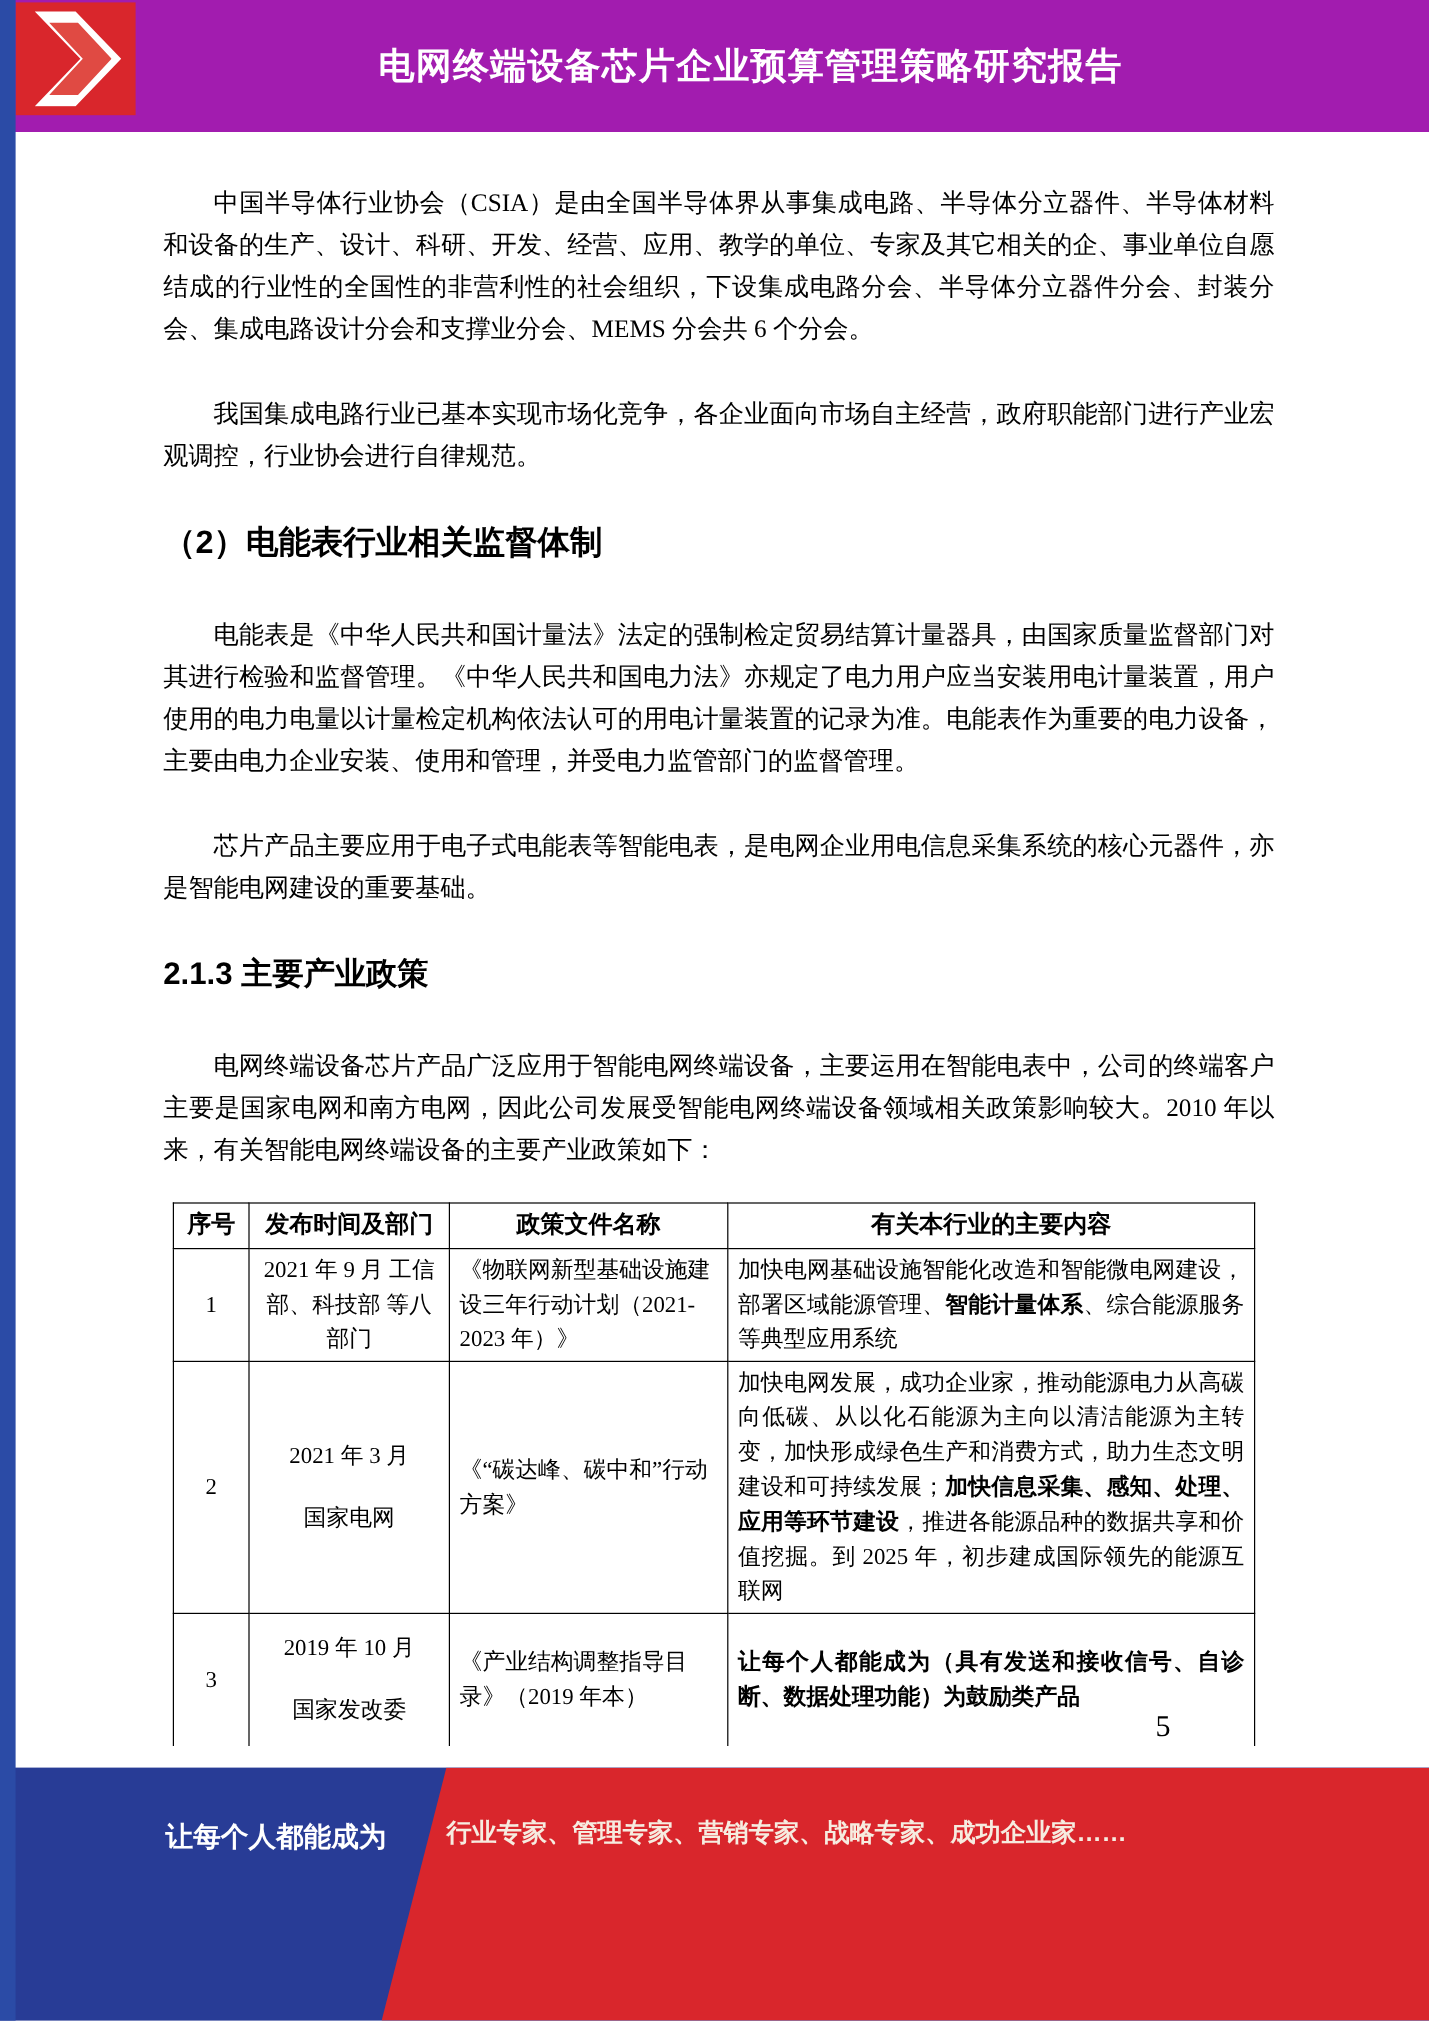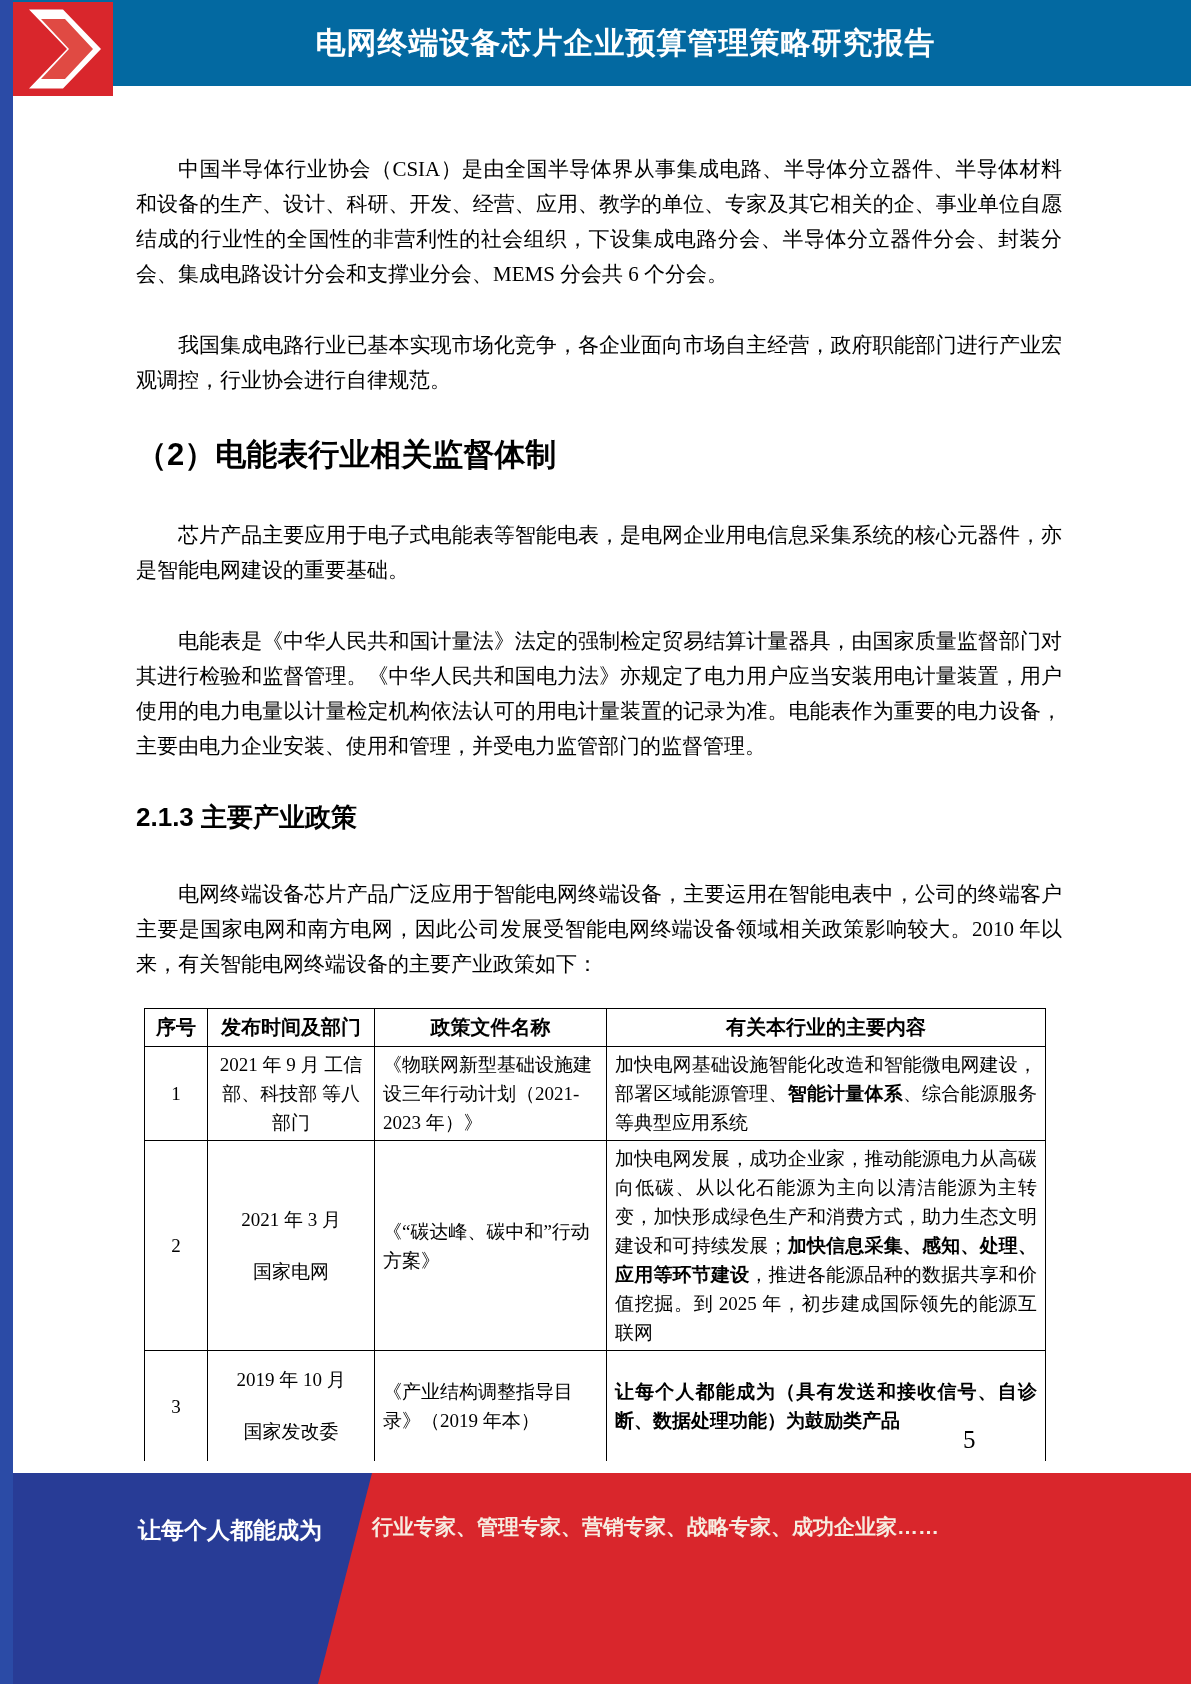--- a/index.html
+++ b/index.html
@@ -11,22 +11,22 @@
     color: #000;
     overflow: hidden;
   }
   
   .left-stripe {
     position: absolute; left: 0; top: 0; bottom: 0;
     width: 13px; background: #2b4ba6; z-index: 3;
   }
   
   .header {
-    position: absolute; top: 0; left: 0; right: 0; height: 86px;
-    background: #0369a1;
+    position: absolute; top: 0; left: 0; right: 0; height: 110px;
+    background: #a21caf;
     display: flex; align-items: center; justify-content: center;
     z-index: 2;
   }
   .header-mark {
     position: absolute; left: 13px; top: 2px;
     width: 100px; height: 94px; background: #d9262c;
   }
   .chev { position: absolute; inset: 0; }
   .chev-white {
     background: #ffffff;
@@ -47,21 +47,21 @@
     position: absolute; top: 98px; left: 0; right: 0;
     padding: 54px 129px 0 136px;
   }
   .para {
     font-size: 21px; line-height: 35px;
     text-align: justify; text-indent: 2em;
     margin-bottom: 36px;
   }
   .h-black {
     font-family: "Liberation Sans", sans-serif;
-    font-size: 31px; font-weight: bold;
+    font-size: 27px; font-weight: bold;
     margin: 26px 0 42px 0;
   }
   .h-num {
     font-family: "Liberation Sans", sans-serif;
     font-size: 26px; font-weight: bold;
     margin: 30px 0 42px 0;
   }
   .para.before-table { margin-bottom: 26px; }
   
   .policy-table {
@@ -132,22 +132,22 @@
   </div>
   <h1 class="header-title">电网终端设备芯片企业预算管理策略研究报告</h1>
 </header>
 
 <main class="content">
   <p class="para">中国半导体行业协会（CSIA）是由全国半导体界从事集成电路、半导体分立器件、半导体材料和设备的生产、设计、科研、开发、经营、应用、教学的单位、专家及其它相关的企、事业单位自愿结成的行业性的全国性的非营利性的社会组织，下设集成电路分会、半导体分立器件分会、封装分会、集成电路设计分会和支撑业分会、MEMS 分会共 6 个分会。</p>
   <p class="para">我国集成电路行业已基本实现市场化竞争，各企业面向市场自主经营，政府职能部门进行产业宏观调控，行业协会进行自律规范。</p>
 
   <h2 class="h-black">（2）电能表行业相关监督体制</h2>
 
+  <p class="para">电能表是《中华人民共和国计量法》法定的强制检定贸易结算计量器具，由国家质量监督部门对其进行检验和监督管理。《中华人民共和国电力法》亦规定了电力用户应当安装用电计量装置，用户使用的电力电量以计量检定机构依法认可的用电计量装置的记录为准。电能表作为重要的电力设备，主要由电力企业安装、使用和管理，并受电力监管部门的监督管理。</p>
   <p class="para">芯片产品主要应用于电子式电能表等智能电表，是电网企业用电信息采集系统的核心元器件，亦是智能电网建设的重要基础。</p>
-  <p class="para">电能表是《中华人民共和国计量法》法定的强制检定贸易结算计量器具，由国家质量监督部门对其进行检验和监督管理。《中华人民共和国电力法》亦规定了电力用户应当安装用电计量装置，用户使用的电力电量以计量检定机构依法认可的用电计量装置的记录为准。电能表作为重要的电力设备，主要由电力企业安装、使用和管理，并受电力监管部门的监督管理。</p>
 
   <h2 class="h-num">2.1.3 主要产业政策</h2>
 
   <p class="para before-table">电网终端设备芯片产品广泛应用于智能电网终端设备，主要运用在智能电表中，公司的终端客户主要是国家电网和南方电网，因此公司发展受智能电网终端设备领域相关政策影响较大。2010 年以来，有关智能电网终端设备的主要产业政策如下：</p>
 
   <table class="policy-table">
     <colgroup>
         <col class="c1">
         <col class="c2">
         <col class="c3">

